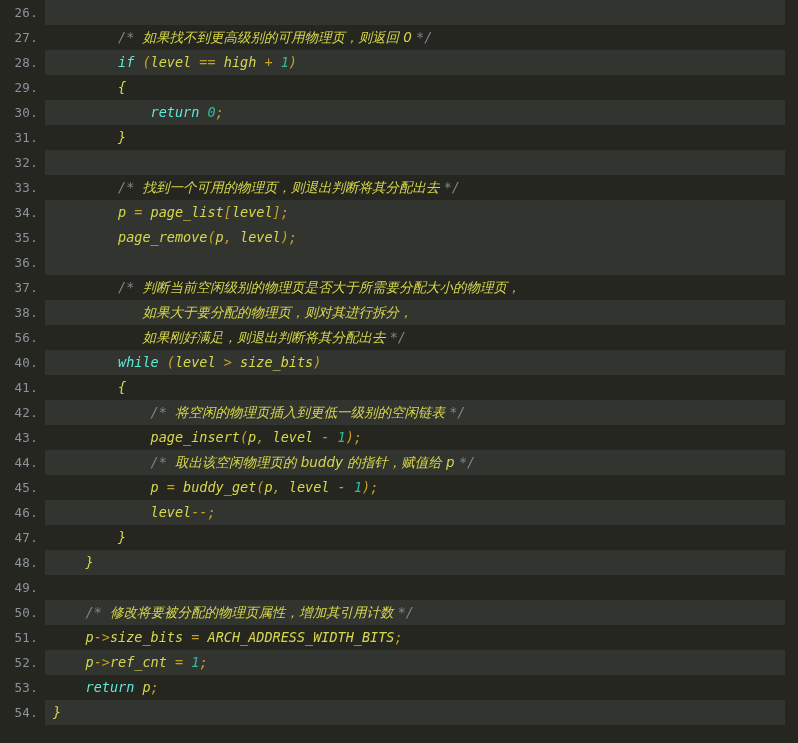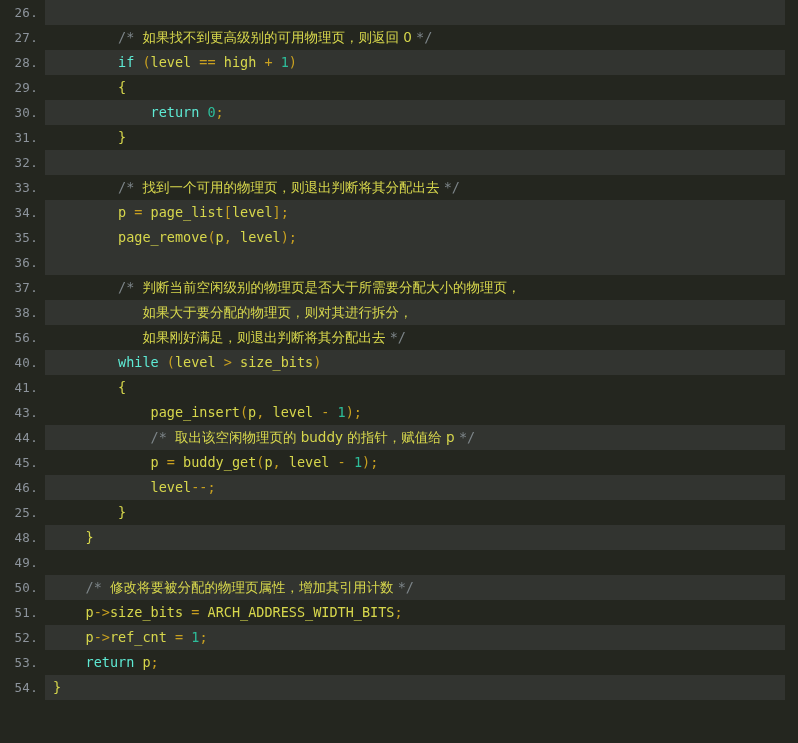--- a/index.html
+++ b/index.html
@@ -67,20 +67,21 @@
 
   .code {
     position: relative;
     z-index: 1;
     flex: 1;
     padding-left: 8px;
     font-size: 13.5px;
     font-family: "DejaVu Sans Mono", monospace;
     color: #d7d74c;
     overflow: hidden;
+    font-style: italic;
   }
 
   
   .t-kw   { color: #5eead4; }
   .t-id   { color: #d7d74c; }
   .t-op   { color: #c8a020; }
   .t-num  { color: #2dbd9a; }
   .t-cmt  { color: #7d8589; }
   .t-pl   { color: #d7d74c; }
 
@@ -103,25 +104,26 @@
       <div class="code-line stripe"><div class="ln">32.</div><div class="code"></div></div>
       <div class="code-line"><div class="ln">33.</div><div class="code"><span class="t-pl">        </span><span class="t-cmt">/* </span><span class="t-cmt-cjk">找到一个可用的物理页，则退出判断将其分配出去 </span><span class="t-cmt">*/</span></div></div>
       <div class="code-line stripe"><div class="ln">34.</div><div class="code"><span class="t-pl">        </span><span class="t-id">p</span><span class="t-pl"> </span><span class="t-op">=</span><span class="t-pl"> </span><span class="t-id">page_list</span><span class="t-op">[</span><span class="t-id">level</span><span class="t-op">];</span></div></div>
       <div class="code-line stripe"><div class="ln">35.</div><div class="code"><span class="t-pl">        </span><span class="t-id">page_remove</span><span class="t-op">(</span><span class="t-id">p</span><span class="t-op">,</span><span class="t-pl"> </span><span class="t-id">level</span><span class="t-op">);</span></div></div>
       <div class="code-line stripe"><div class="ln">36.</div><div class="code"></div></div>
       <div class="code-line"><div class="ln">37.</div><div class="code"><span class="t-pl">        </span><span class="t-cmt">/* </span><span class="t-cmt-cjk">判断当前空闲级别的物理页是否大于所需要分配大小的物理页，</span></div></div>
       <div class="code-line stripe"><div class="ln">38.</div><div class="code"><span class="t-pl">           </span><span class="t-cmt-cjk">如果大于要分配的物理页，则对其进行拆分，</span></div></div>
       <div class="code-line"><div class="ln">56.</div><div class="code"><span class="t-pl">           </span><span class="t-cmt-cjk">如果刚好满足，则退出判断将其分配出去 </span><span class="t-cmt">*/</span></div></div>
       <div class="code-line stripe"><div class="ln">40.</div><div class="code"><span class="t-pl">        </span><span class="t-kw">while</span><span class="t-pl"> </span><span class="t-op">(</span><span class="t-id">level</span><span class="t-pl"> </span><span class="t-op">&gt;</span><span class="t-pl"> </span><span class="t-id">size_bits</span><span class="t-op">)</span></div></div>
       <div class="code-line"><div class="ln">41.</div><div class="code"><span class="t-pl">        </span><span class="t-id">{</span></div></div>
+      <div class="code-line stripe"><div class="ln">42.</div><div class="code"><span class="t-pl">            </span><span class="t-cmt">/* </span><span class="t-cmt-cjk">将空闲的物理页插入到更低一级别的空闲链表 </span><span class="t-cmt">*/</span></div></div>
       <div class="code-line"><div class="ln">43.</div><div class="code"><span class="t-pl">            </span><span class="t-id">page_insert</span><span class="t-op">(</span><span class="t-id">p</span><span class="t-op">,</span><span class="t-pl"> </span><span class="t-id">level</span><span class="t-pl"> </span><span class="t-op">-</span><span class="t-pl"> </span><span class="t-num">1</span><span class="t-op">);</span></div></div>
       <div class="code-line stripe"><div class="ln">44.</div><div class="code"><span class="t-pl">            </span><span class="t-cmt">/* </span><span class="t-cmt-cjk">取出该空闲物理页的 buddy 的指针，赋值给 p </span><span class="t-cmt">*/</span></div></div>
       <div class="code-line"><div class="ln">45.</div><div class="code"><span class="t-pl">            </span><span class="t-id">p</span><span class="t-pl"> </span><span class="t-op">=</span><span class="t-pl"> </span><span class="t-id">buddy_get</span><span class="t-op">(</span><span class="t-id">p</span><span class="t-op">,</span><span class="t-pl"> </span><span class="t-id">level</span><span class="t-pl"> </span><span class="t-op">-</span><span class="t-pl"> </span><span class="t-num">1</span><span class="t-op">);</span></div></div>
       <div class="code-line stripe"><div class="ln">46.</div><div class="code"><span class="t-pl">            </span><span class="t-id">level</span><span class="t-op">--;</span></div></div>
-      <div class="code-line"><div class="ln">25.</div><div class="code"><span class="t-pl">        </span><span class="t-id">}</span></div></div>
+      <div class="code-line"><div class="ln">47.</div><div class="code"><span class="t-pl">        </span><span class="t-id">}</span></div></div>
       <div class="code-line stripe"><div class="ln">48.</div><div class="code"><span class="t-pl">    </span><span class="t-id">}</span></div></div>
       <div class="code-line"><div class="ln">49.</div><div class="code"></div></div>
       <div class="code-line stripe"><div class="ln">50.</div><div class="code"><span class="t-pl">    </span><span class="t-cmt">/* </span><span class="t-cmt-cjk">修改将要被分配的物理页属性，增加其引用计数 </span><span class="t-cmt">*/</span></div></div>
       <div class="code-line"><div class="ln">51.</div><div class="code"><span class="t-pl">    </span><span class="t-id">p</span><span class="t-op">-&gt;</span><span class="t-id">size_bits</span><span class="t-pl"> </span><span class="t-op">=</span><span class="t-pl"> </span><span class="t-id">ARCH_ADDRESS_WIDTH_BITS</span><span class="t-op">;</span></div></div>
       <div class="code-line stripe"><div class="ln">52.</div><div class="code"><span class="t-pl">    </span><span class="t-id">p</span><span class="t-op">-&gt;</span><span class="t-id">ref_cnt</span><span class="t-pl"> </span><span class="t-op">=</span><span class="t-pl"> </span><span class="t-num">1</span><span class="t-op">;</span></div></div>
       <div class="code-line"><div class="ln">53.</div><div class="code"><span class="t-pl">    </span><span class="t-kw">return</span><span class="t-pl"> </span><span class="t-id">p</span><span class="t-op">;</span></div></div>
       <div class="code-line stripe"><div class="ln">54.</div><div class="code"><span class="t-id">}</span></div></div>
     </div>
 </div>
 

